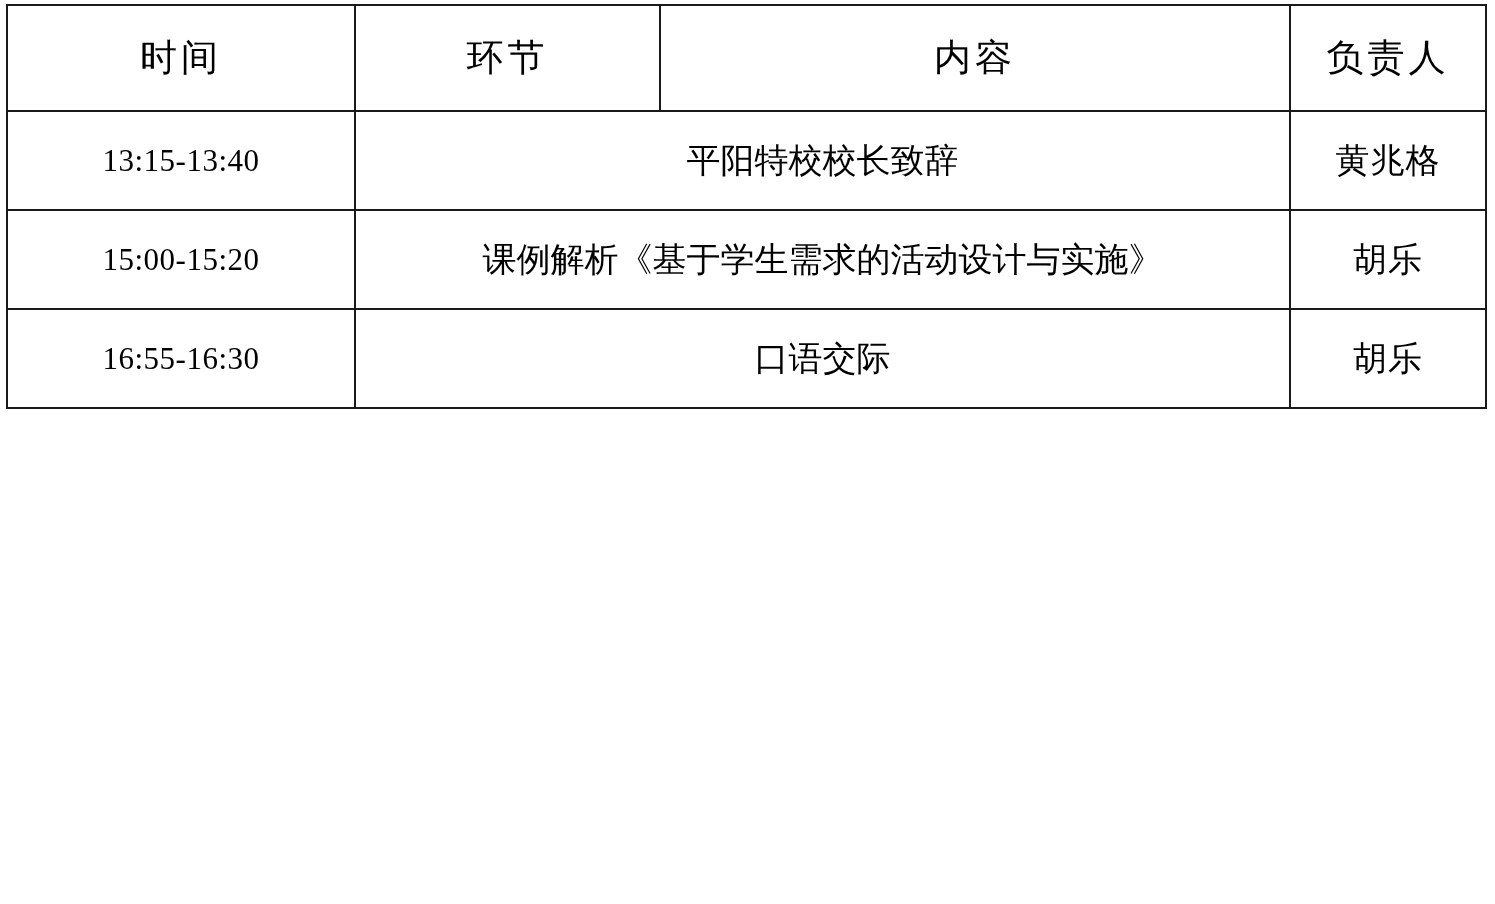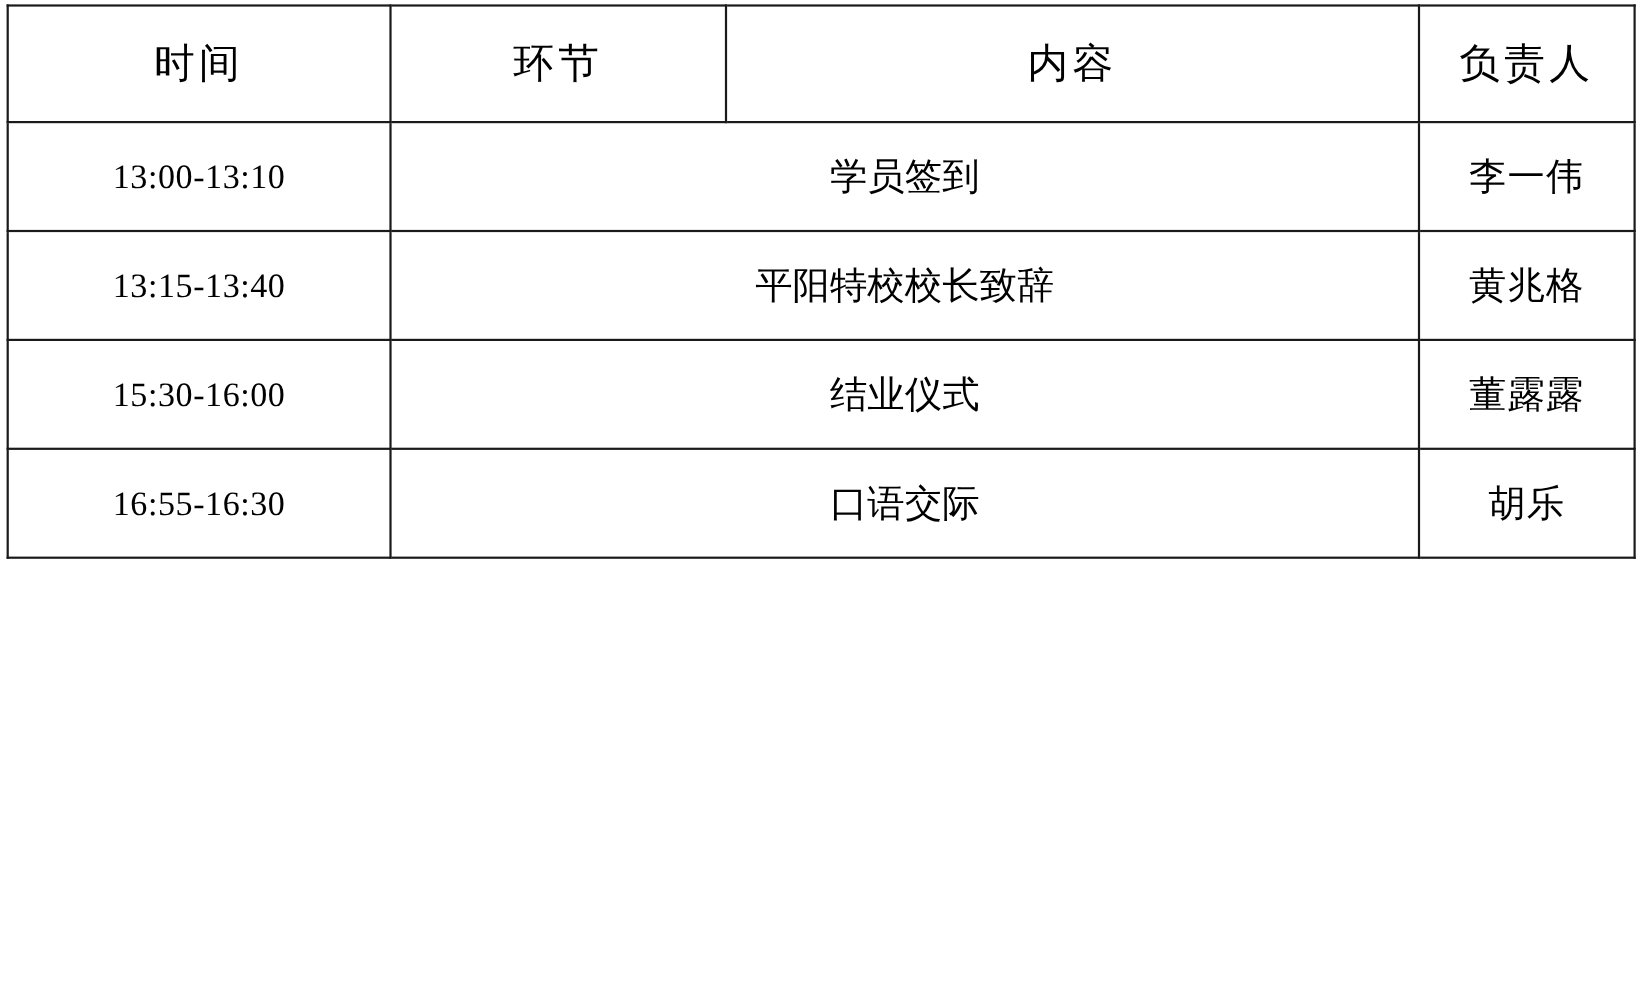--- a/index.html
+++ b/index.html
@@ -77,33 +77,28 @@
     <thead>
       <tr>
         <th>时间</th>
         <th>环节</th>
         <th>内容</th>
         <th>负责人</th>
       </tr>
     </thead>
     <tbody>
         <tr>
-          <td class="time">13:00-13:10</td>
-          <td class="span2" colspan="2">学员签到</td>
-          <td class="owner">李一伟</td>
-        </tr>
-        <tr>
           <td class="time">13:15-13:40</td>
           <td class="span2" colspan="2">平阳特校校长致辞</td>
           <td class="owner">黄兆格</td>
         </tr>
         <tr>
-          <td class="time">15:30-16:00</td>
-          <td class="span2" colspan="2">结业仪式</td>
-          <td class="owner">董露露</td>
+          <td class="time">15:00-15:20</td>
+          <td class="span2" colspan="2">课例解析《基于学生需求的活动设计与实施》</td>
+          <td class="owner">胡乐</td>
         </tr>
         <tr>
           <td class="time">16:55-16:30</td>
           <td class="span2" colspan="2">口语交际</td>
           <td class="owner">胡乐</td>
         </tr>
       </tbody>
   </table>
 </div>
 

